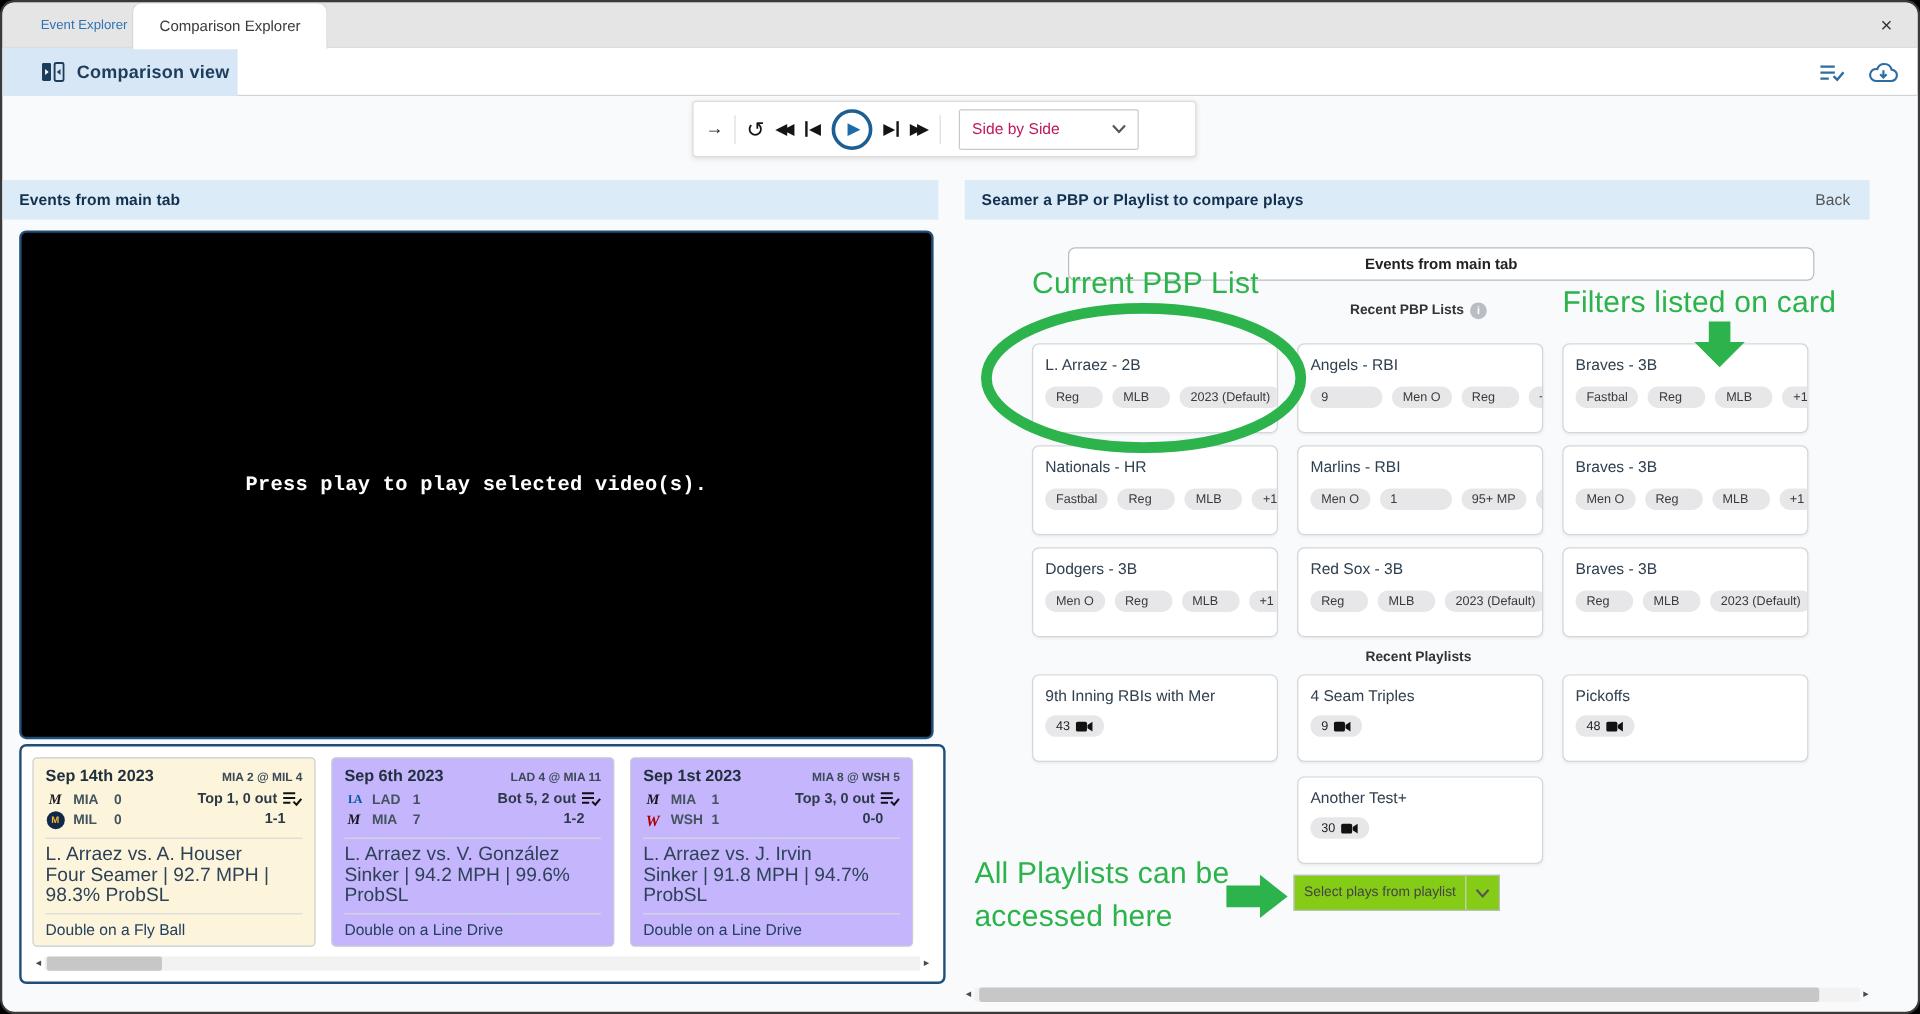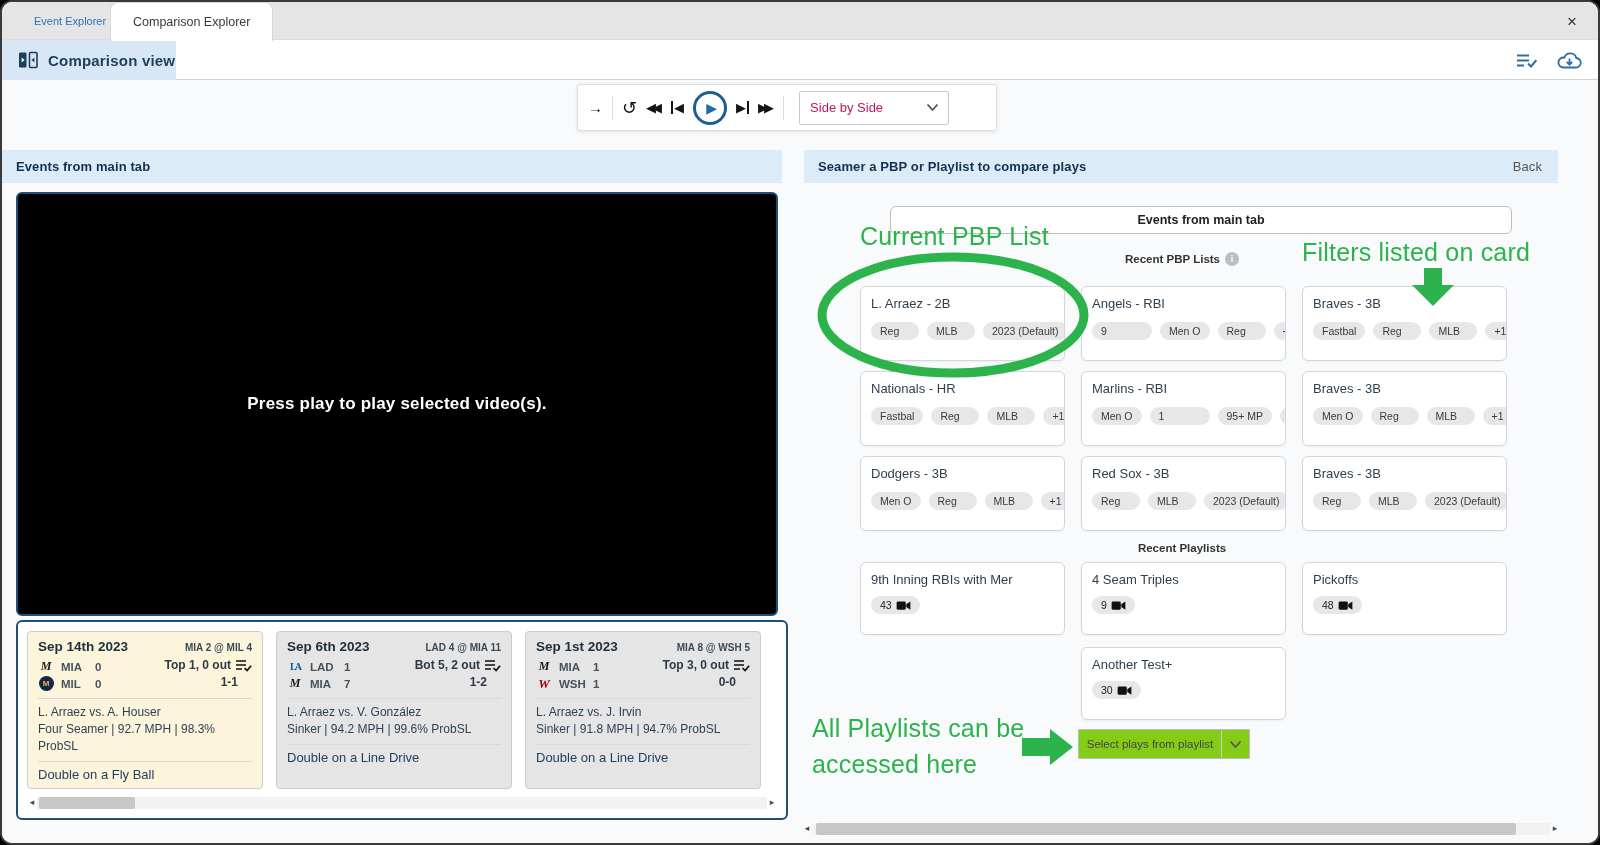--- a/index.html
+++ b/index.html
@@ -11,21 +11,21 @@
   .tab-inactive{position:absolute;left:18px;top:0;height:38px;display:flex;align-items:center;padding:0 14px;
     font-size:11px;color:#2f72b5;cursor:pointer;}
   .tab-active{position:absolute;left:108px;top:0;height:39px;display:flex;align-items:center;padding:0 22px;
     font-size:12.5px;color:#3a3a3a;background:#fff;border:1px solid #d8d8d8;border-bottom:none;
     border-radius:8px 8px 0 0;z-index:2;}
   .close-x{position:absolute;right:14px;top:8px;width:24px;height:24px;display:flex;align-items:center;justify-content:center;
     font-size:17px;color:#333;cursor:pointer;}
 
   
   .toolbar{position:absolute;left:0;top:38px;width:100%;height:40px;background:#fff;border-bottom:1px solid #cfd4d8;}
-  .view-chip{position:absolute;left:0;top:0;width:174px;height:40px;background:#d8e7f5;display:flex;align-items:center;gap:10px;padding-left:16px;}
+  .view-chip{position:absolute;left:0;top:0;width:196px;height:40px;background:#d8e7f5;display:flex;align-items:center;gap:10px;padding-left:32px;}
   .view-chip .vtitle{font-size:15px;font-weight:600;color:#1d3d5c;letter-spacing:.2px;}
   .tb-icons{position:absolute;right:16px;top:0;height:40px;display:flex;align-items:center;gap:20px;}
 
   
   .content{position:absolute;left:0;top:78px;width:1600px;height:765px;background:#f8fafb;}
 
   
   .player-card{position:absolute;left:575px;top:4px;width:420px;height:47px;background:#fff;border:1px solid #dcdcdc;
     border-radius:3px;box-shadow:0 1px 4px rgba(0,0,0,.10);display:flex;align-items:center;padding:0 10px;gap:9px;z-index:5;}
   .ctl{font-size:15px;color:#141414;cursor:pointer;display:flex;align-items:center;line-height:1;}
@@ -38,39 +38,39 @@
     color:#1b6ca8;font-size:14px;padding-left:3px;cursor:pointer;background:#fff;}
   .mode-select{margin-left:6px;width:150px;height:34px;border:1px solid #c9c9c9;border-radius:2px;background:#fff;
     display:flex;align-items:center;justify-content:space-between;padding:0 9px 0 10px;font-size:13px;color:#be185d;cursor:pointer;}
 
   
   .left-panel{position:absolute;left:0;top:0;width:790px;height:765px;}
   .panel-header{height:33px;background:#dcebf8;display:flex;align-items:center;justify-content:space-between;
     padding:0 16px 0 14px;font-size:13px;font-weight:700;color:#13314e;letter-spacing:.1px;}
   .lp-header{position:absolute;left:0;top:70px;width:780px;}
   .video-box{position:absolute;left:14px;top:112px;width:762px;height:424px;background:#000;border:2px solid #1f4e79;
-    border-radius:6px;display:flex;align-items:center;justify-content:center;}
+    border-radius:6px;display:flex;align-items:center;justify-content:center;font-family:Liberation Mono, monospace;}
   .video-box .vtext{color:#fff;font-size:17px;font-weight:700;letter-spacing:.2px;}
   .events-box{position:absolute;left:14px;top:540px;width:772px;height:200px;background:#fff;border:2px solid #1f4e79;
     border-radius:6px;padding:9px 9px 4px 9px;}
   .ecards{display:flex;gap:13px;}
-  .ecard{width:236px;height:158px;background:#e5e5e5;border:1px solid #c9cdd1;border-radius:4px;padding:7px 10px 6px 10px;cursor:pointer;}
+  .ecard{width:236px;height:158px;background:#c4b5fd;border:1px solid #c9cdd1;border-radius:4px;padding:7px 10px 6px 10px;cursor:pointer;}
   .ecard.sel{background:#fcf5dc;}
   .e-r1{display:flex;justify-content:space-between;align-items:baseline;}
   .e-date{font-size:13.5px;font-weight:700;color:#21303e;}
   .e-final{font-size:10px;font-weight:600;color:#3c4a57;}
   .e-r2{display:flex;justify-content:space-between;margin-top:4px;}
   .trow{display:flex;align-items:center;gap:7px;height:17px;}
   .t-abbr{font-size:11.5px;font-weight:600;color:#45535f;width:27px;}
   .t-runs{font-size:11.5px;font-weight:600;color:#45535f;}
   .sit{text-align:right;}
   .sit-l1{display:flex;align-items:center;gap:4px;justify-content:flex-end;font-size:12px;font-weight:600;color:#2c3a47;}
   .sit-l2{font-size:12px;font-weight:600;color:#2c3a47;margin-top:3px;margin-right:14px;}
   .e-hr{border:none;border-top:1px solid #d9d9d9;margin:6px 0 5px 0;}
-  .e-line{font-size:12px;color:#2e4257;line-height:17px;}
+  .e-line{font-size:16px;color:#2e4257;line-height:17px;}
   .e-result{font-size:13px;color:#23405e;margin-top:1px;}
   .logo{width:16px;height:16px;display:flex;align-items:center;justify-content:center;}
   .logo-mia{font-family:"Liberation Serif","DejaVu Serif",serif;font-style:italic;font-weight:900;font-size:12px;color:#15171c;}
   .logo-mil{width:15px;height:15px;border-radius:50%;background:#12284b;color:#f7b731;font-size:8px;font-weight:700;}
   .logo-lad{font-family:"Liberation Serif","DejaVu Serif",serif;font-weight:700;font-size:10px;color:#005a9c;letter-spacing:-2px;}
   .logo-wsh{font-family:"Liberation Serif","DejaVu Serif",serif;font-style:italic;font-weight:900;font-size:13px;color:#ab0003;}
 
   
   .hscroll{display:flex;align-items:center;height:13px;}
   .hs-arrow{font-size:9px;color:#4a4a4a;width:10px;text-align:center;cursor:pointer;line-height:13px;}

